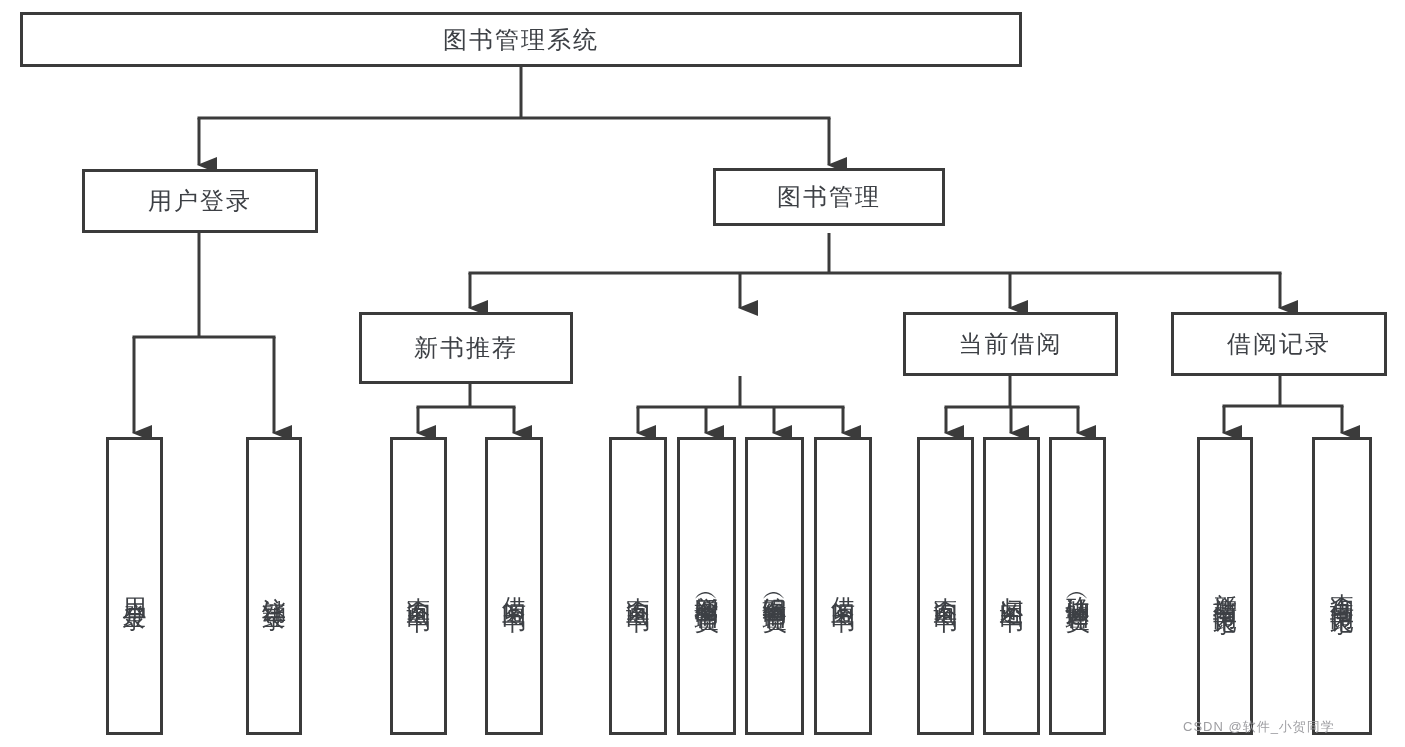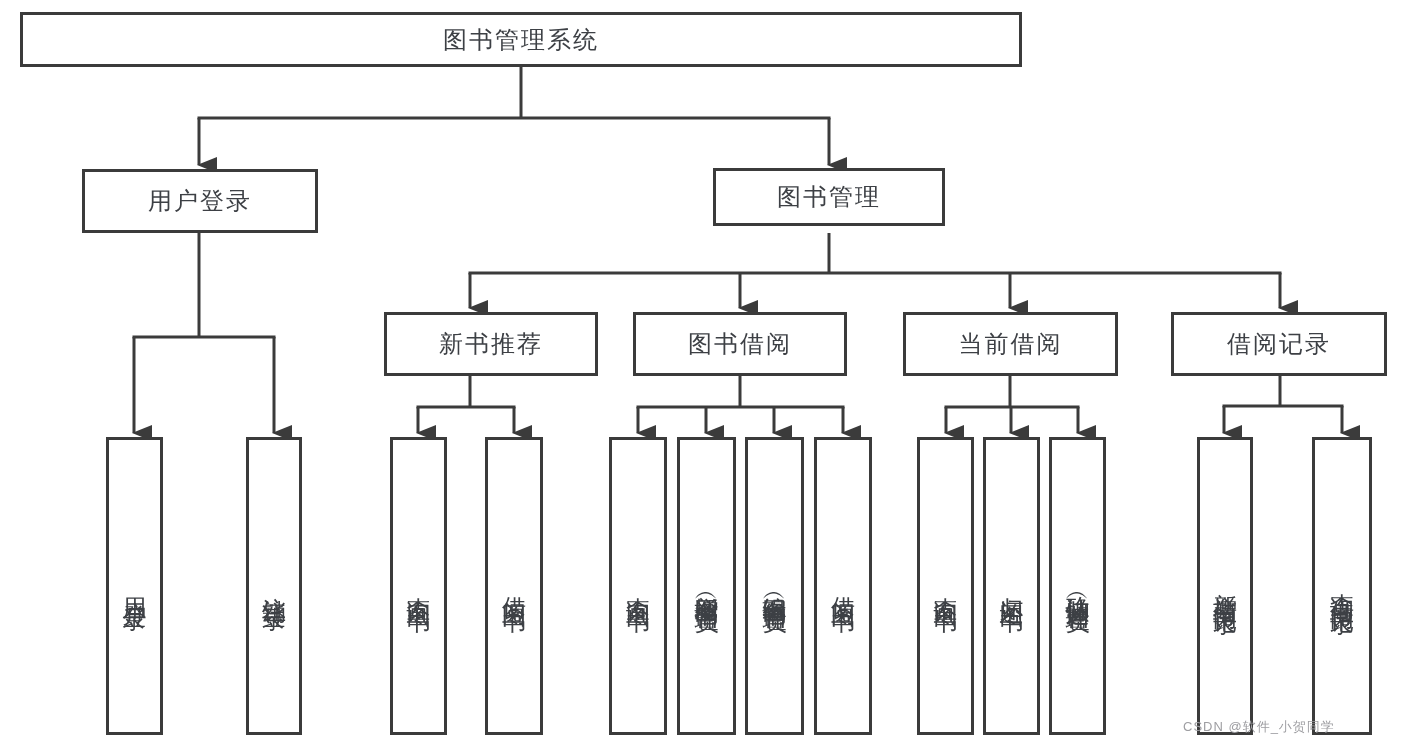--- a/index.html
+++ b/index.html
@@ -112,25 +112,22 @@
     <span>图书管理系统</span>
   </div>
 
   <div class="node h" style="left:82px;top:169px;width:236px;height:64px">
     <span>用户登录</span>
   </div>
   <div class="node h" style="left:713px;top:168px;width:232px;height:58px">
     <span>图书管理</span>
   </div>
 
-  <div class="node h" style="left:384px;top:312px;width:214px;height:64px">
+  <div class="node h" style="left:359px;top:312px;width:214px;height:72px">
     <span>新书推荐</span>
-  </div>
-  <div class="node h" style="left:633px;top:312px;width:214px;height:64px">
-    <span>图书借阅</span>
   </div>
   <div class="node h" style="left:1171px;top:312px;width:216px;height:64px">
     <span>借阅记录</span>
   </div>
   <div class="node h" style="left:903px;top:312px;width:215px;height:64px">
     <span>当前借阅</span>
   </div>
 
   <div class="node v" style="left:106px;top:437px;width:57px;height:298px">
     <span>用户登录</span>

